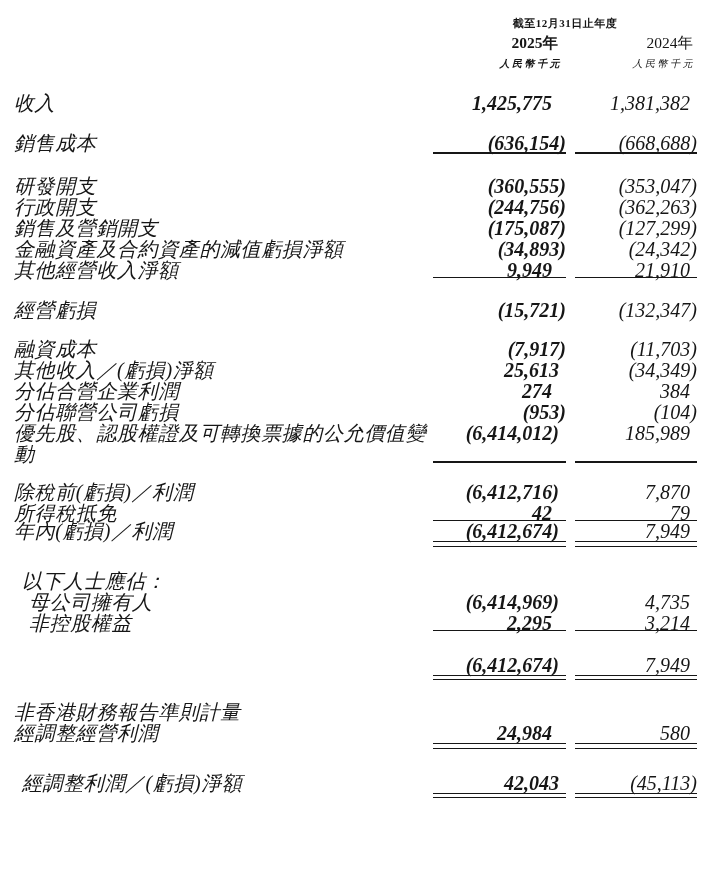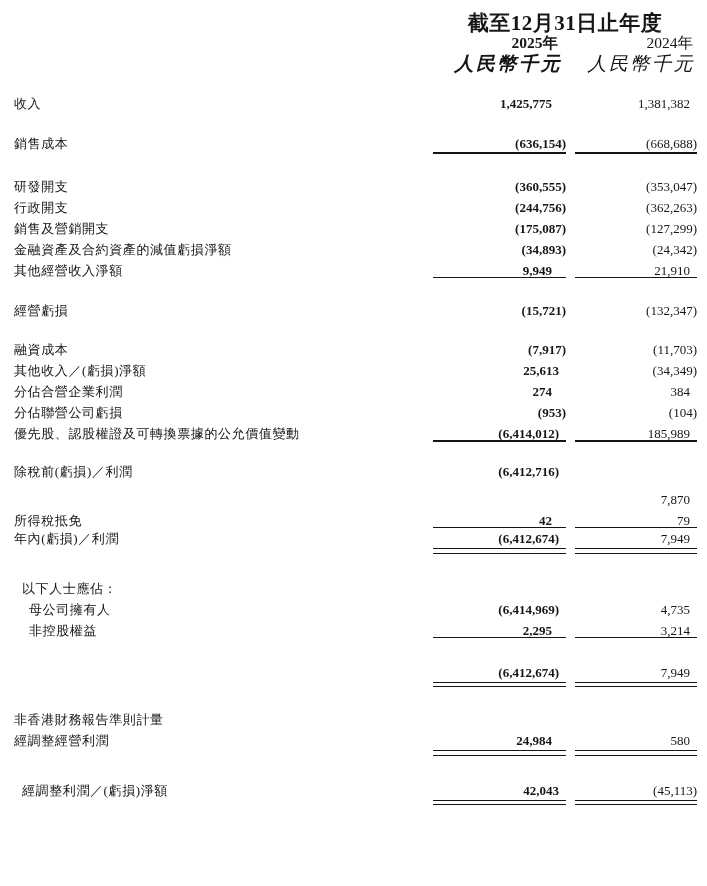--- a/index.html
+++ b/index.html
@@ -7,30 +7,30 @@
     width:707px;height:886px;
     background:#ffffff;
     color:#161616;
     font-family:"Liberation Serif","DejaVu Serif",serif;
     overflow:hidden;
   }
   .sheet{box-sizing:border-box;width:707px;padding:14px 10px 0 14px;}
   
   .hrow{display:flex;}
   .h-title-row{line-height:18px;}
-  .h-title-box{width:264px;text-align:center;font-weight:bold;font-size:21px;letter-spacing:0.5px;}
+  .h-title-box{width:264px;text-align:center;font-weight:bold;font-size:11px;letter-spacing:0.5px;}
   .sp{flex:1;}
   .yrow{display:flex;line-height:21px;font-size:15.5px;}
   .c1{width:133px;text-align:right;}
   .c2{width:122px;margin-left:9px;text-align:right;}
   .ybold{font-weight:bold;}
-  .unit{font-style:italic;letter-spacing:2.5px;font-size:19px;padding-right:2px;}
+  .unit{font-style:italic;letter-spacing:2.5px;font-size:10px;padding-right:2px;}
   .yr{padding-right:4px;}
   
-  .row{display:flex;line-height:21px;font-size:13px;}
+  .row{display:flex;line-height:21px;font-size:20px;font-style:italic;}
   .lbl{flex:1;letter-spacing:0.6px;}
   .ind{padding-left:15px;}
   .num{font-variant-numeric:tabular-nums;}
   .row .c1{font-weight:bold;}
   
   .rule-row{display:flex;}
   .rule-row .b1{width:133px;}
   .rule-row .b2{width:122px;margin-left:9px;}
   .rs .b1,.rs .b2{height:1.6px;background:#161616;}
   .rd .b1,.rd .b2{height:5.2px;border-top:1.7px solid #161616;border-bottom:1.7px solid #161616;box-sizing:border-box;}
@@ -141,21 +141,21 @@
   </div>
   <div class="rule-row rs up4">
     <div class="sp"></div>
     <div class="b1"></div>
     <div class="b2"></div>
   </div>
 
   <div class="row mt19">
     <div class="lbl">除稅前(虧損)／利潤</div>
     <div class="c1 num">(6,412,716)</div>
-    <div class="c2 num" style="padding-right: 7px; margin-top: 28px;">7,870</div>
+    <div class="c2 num" style="padding-right: 7px;">7,870</div>
   </div>
   <div class="row">
     <div class="lbl">所得稅抵免</div>
     <div class="c1 num" style="padding-right: 7px;">42</div>
     <div class="c2 num" style="padding-right: 7px;">79</div>
   </div>
   <div class="rule-row rs up4">
     <div class="sp"></div>
     <div class="b1"></div>
     <div class="b2"></div>

